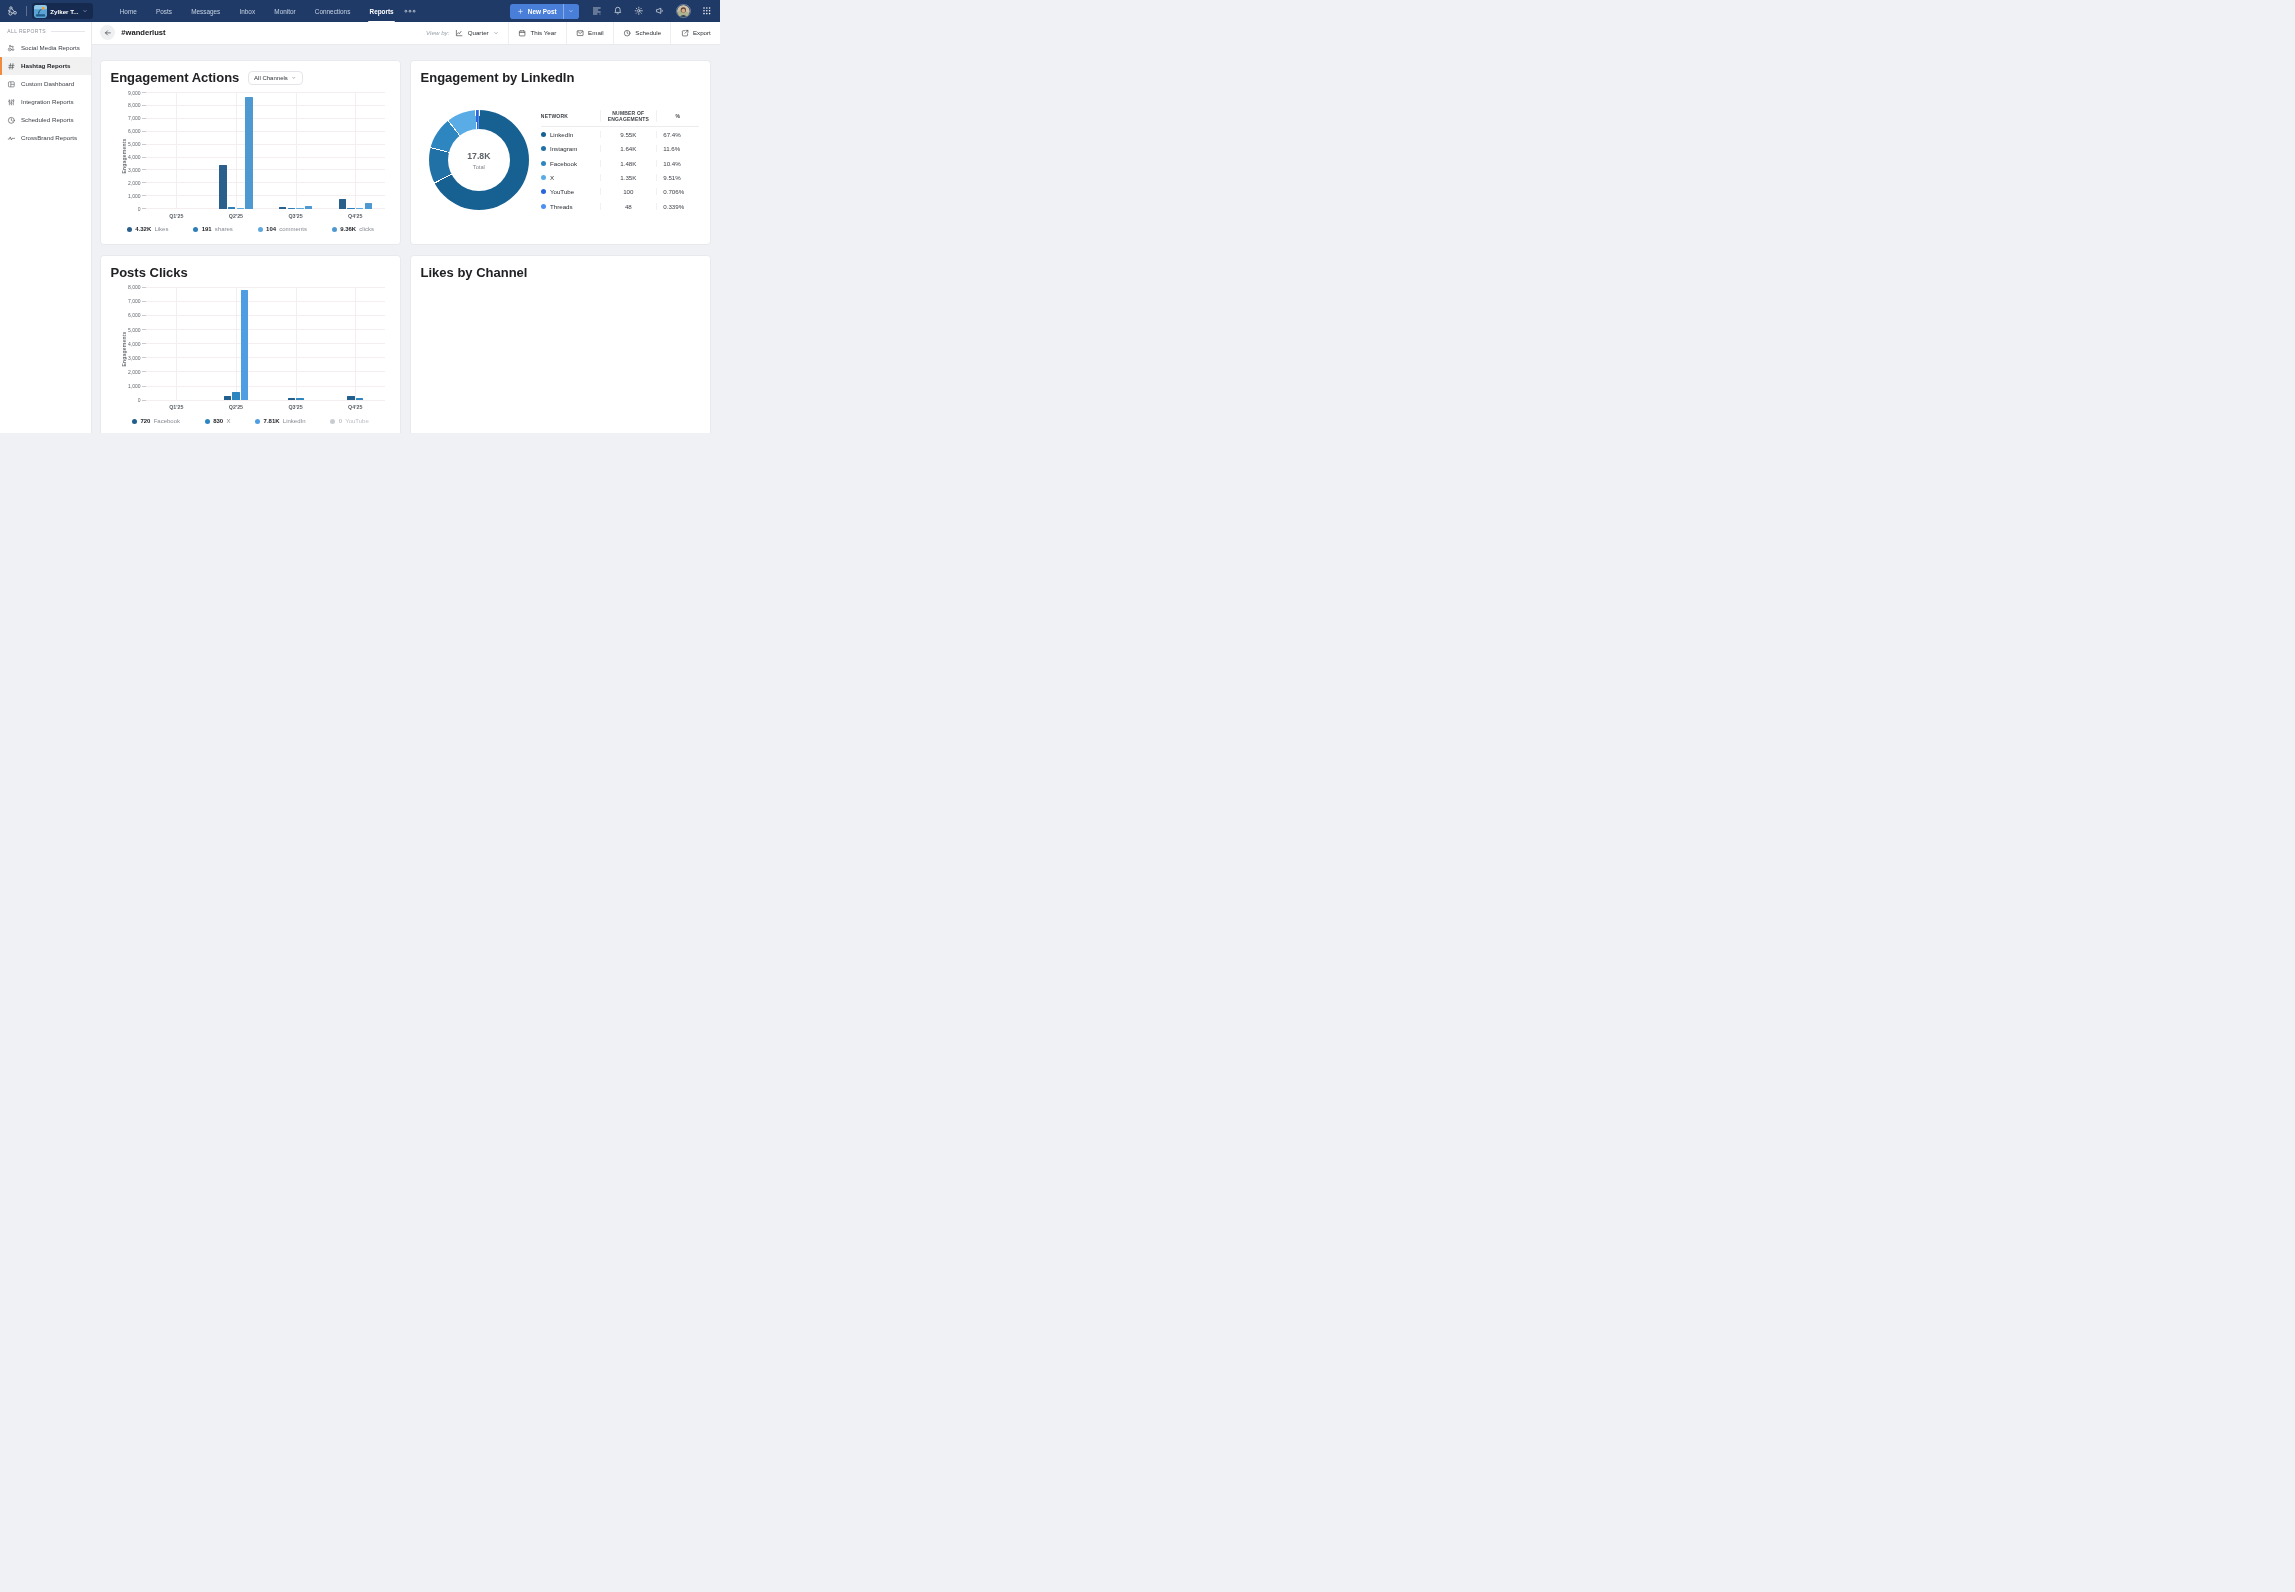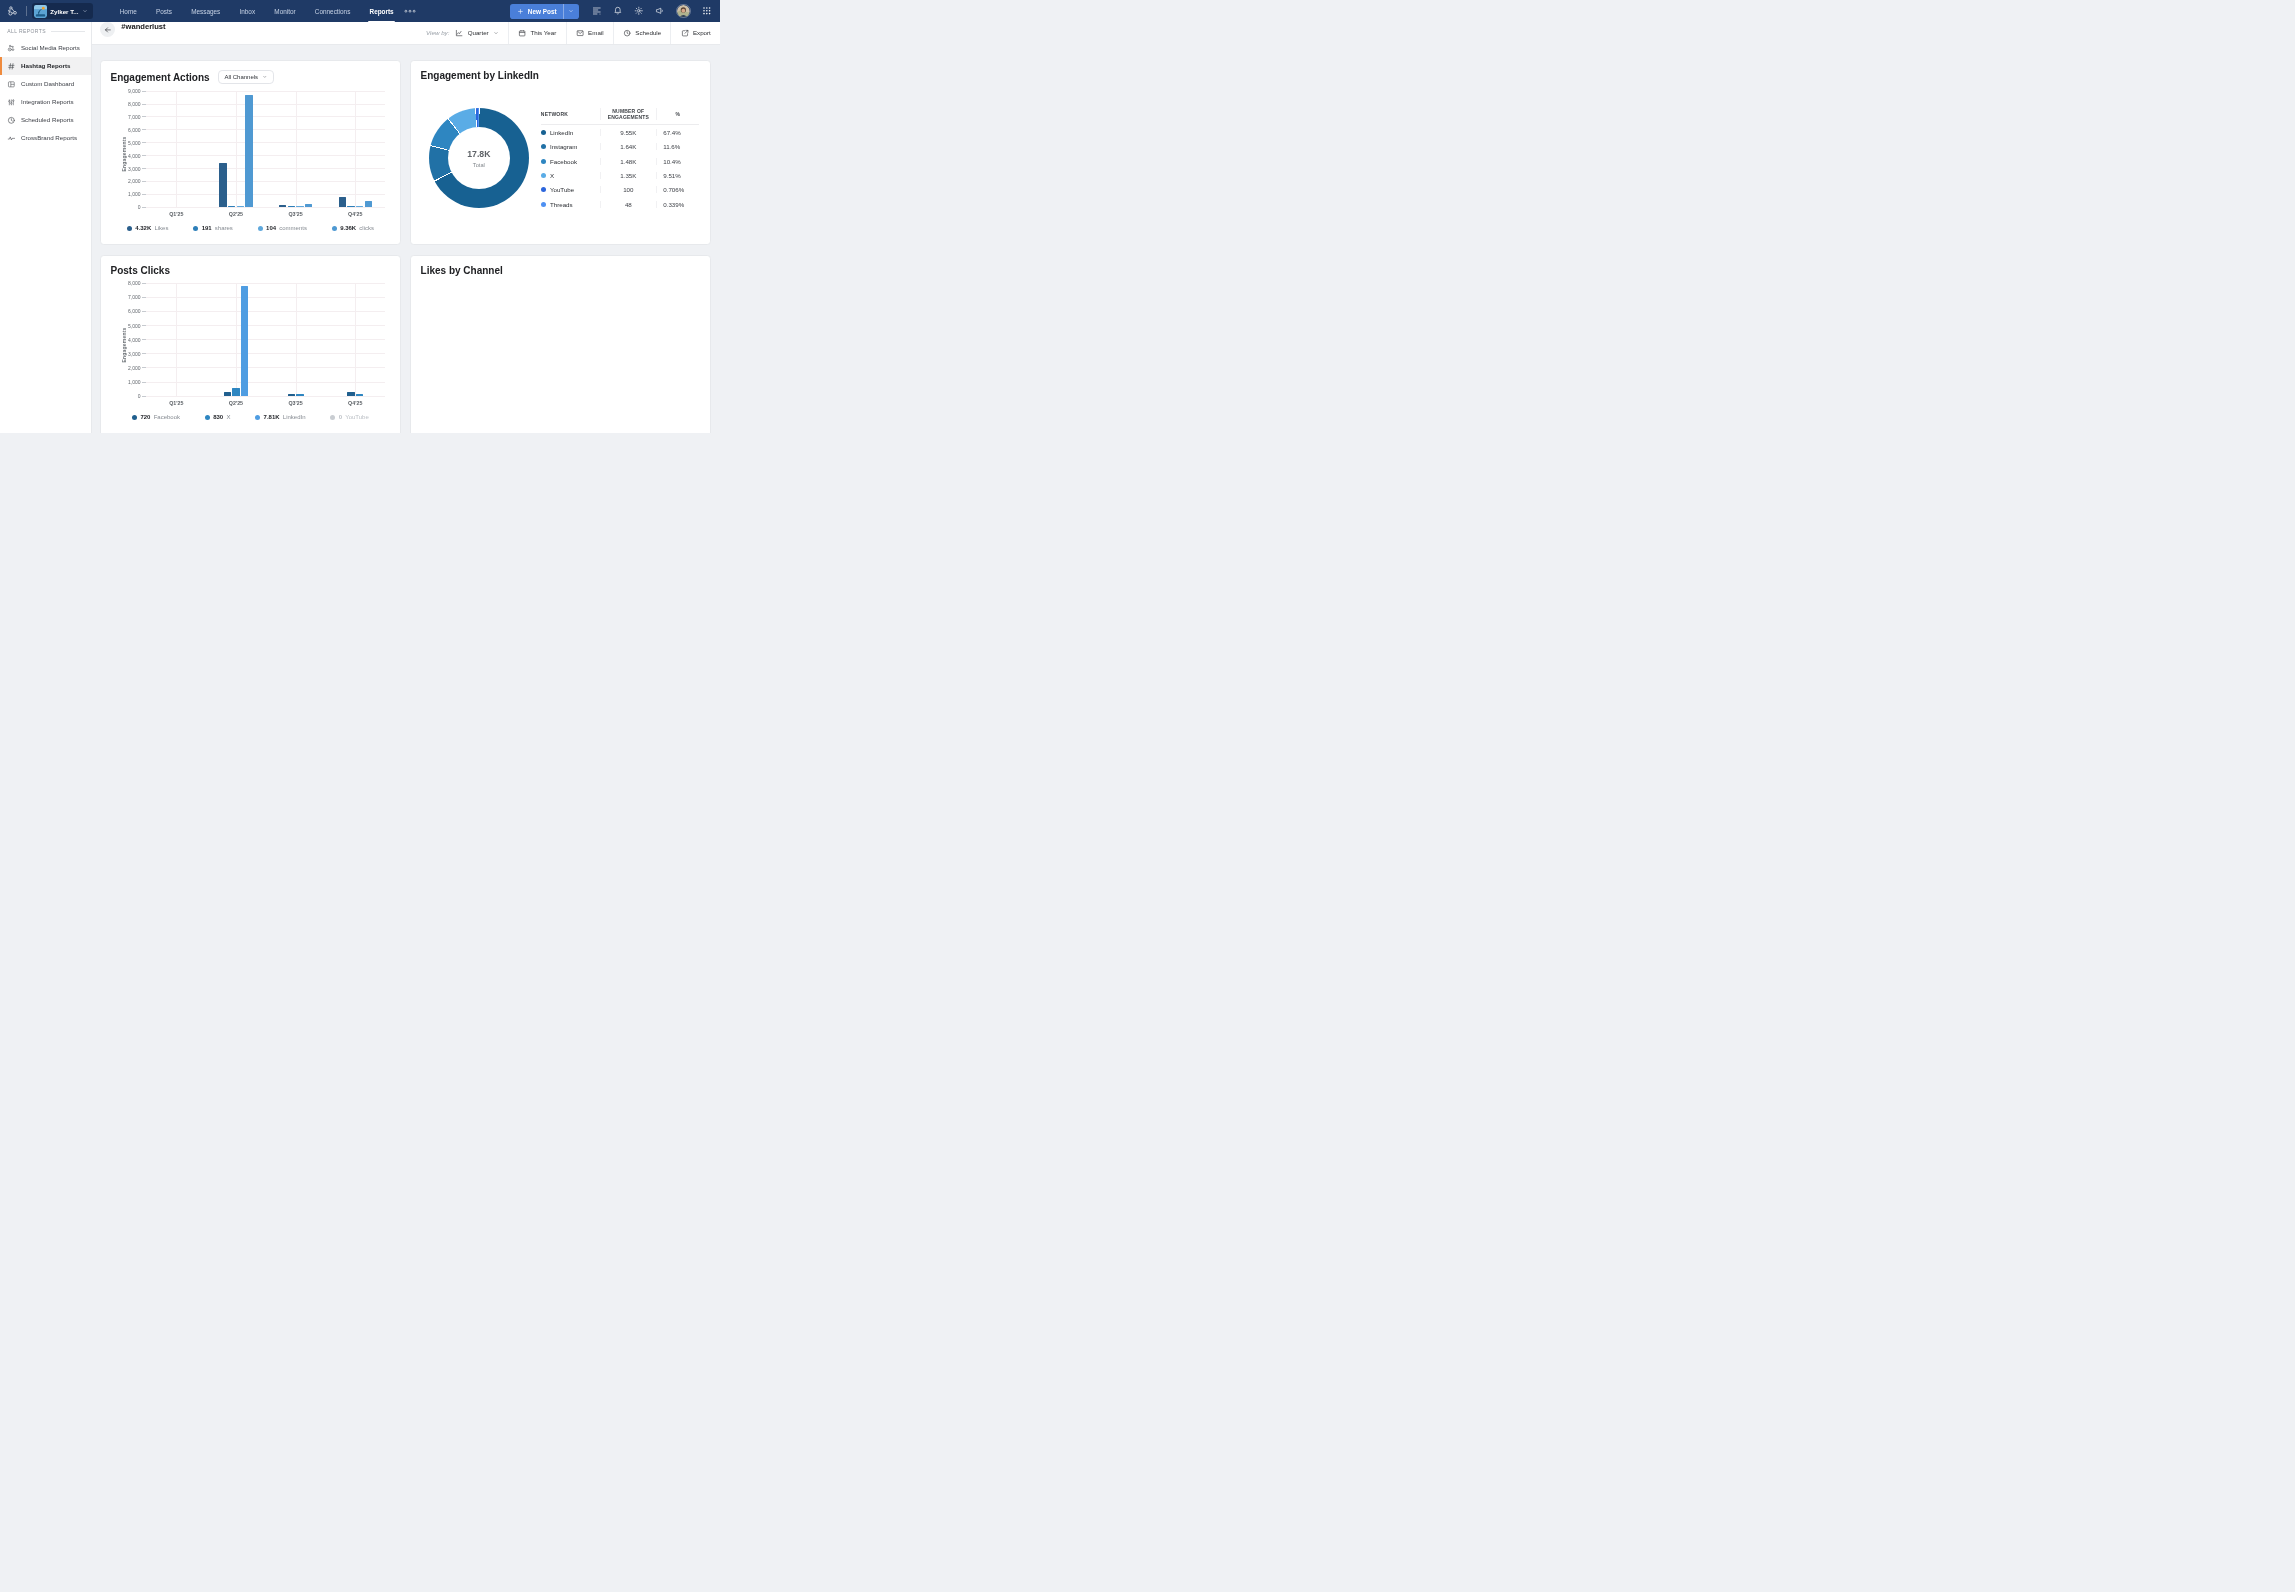--- a/index.html
+++ b/index.html
@@ -47,39 +47,39 @@
     height:18px; padding:0 4.6px 0 7.3px; font-size:6.2px; color:#3a3d44; cursor:pointer; }
   .side-item .s-ic { width:8.7px; height:8.7px; color:#43464c; display:flex; flex:0 0 auto; }
   .side-item.active { background:#f1f1f2; font-weight:bold; color:#222428; }
   .side-item.active::before { content:""; position:absolute; left:0; top:0; bottom:0;
     width:1.8px; background:#ef8b3e; }
 
   
   .main { flex:1; display:flex; flex-direction:column; min-width:0; }
   .page-head { height:22.5px; background:#fff; border-bottom:0.5px solid #e8eaed;
     display:flex; align-items:stretch; flex:0 0 auto; }
-  .ph-left { display:flex; align-items:flex-start; gap:6px; padding-left:8.3px; flex:1; }
+  .ph-left { display:flex; align-items:center; gap:6px; padding-left:8.3px; flex:1; }
   .back-btn { width:15px; height:15px; border-radius:50%; background:#eef0f2; display:flex;
     align-items:center; justify-content:center; cursor:pointer; color:#2a2c30; }
   .back-btn svg { width:7.8px; height:7.8px; }
   .page-title { font-size:7.6px; font-weight:bold; color:#17181a; }
   .ph-group { display:flex; align-items:center; padding:0 9.2px; border-left:0.5px solid #eceef1;
     gap:4.1px; cursor:pointer; font-size:6.2px; color:#2b2d31; }
   .ph-group.first { border-left:none; }
   .viewby { font-style:italic; color:#9aa0a8; margin-right:1.8px; font-size:6.2px; }
   .ph-ic { width:8.3px; height:8.3px; display:flex; color:#2b2d31; }
   .ph-chev { width:6px; height:6px; display:flex; color:#5a5e64; }
 
   
   .content { flex:1; display:grid; grid-template-columns:1fr 1fr; gap:9.6px;
     padding:15.6px 9.2px 0 8.3px; grid-template-rows:185px 185px; overflow:hidden; }
   .card { background:#fff; border:0.5px solid #e7e9ec; border-radius:3.7px; padding:9.2px;
     display:flex; flex-direction:column; overflow:hidden; }
   .card-head { display:flex; align-items:center; gap:8.3px; }
-  .card-title { font-size:10px; font-weight:bold; color:#202124; }
+  .card-title { font-size:13px; font-weight:bold; color:#202124; }
   .chan-select { display:flex; align-items:center; gap:3.7px; border:0.5px solid #e3e5e9;
     border-radius:4.1px; padding:2.8px 5.5px; font-size:6px; color:#2f3237; cursor:pointer;
     background:#fff; }
   .chan-select .ph-chev { width:5.5px; height:5.5px; }
 
   
   .bc { position:relative; margin-top:7.3px; flex:0 0 auto; }
   .bc-ylabel { position:absolute; left:-12px; top:50%; width:51px; text-align:center;
     transform:translateY(-50%) rotate(-90deg); font-size:5px; font-weight:bold;
     color:#6f7479; letter-spacing:0.2px; }

